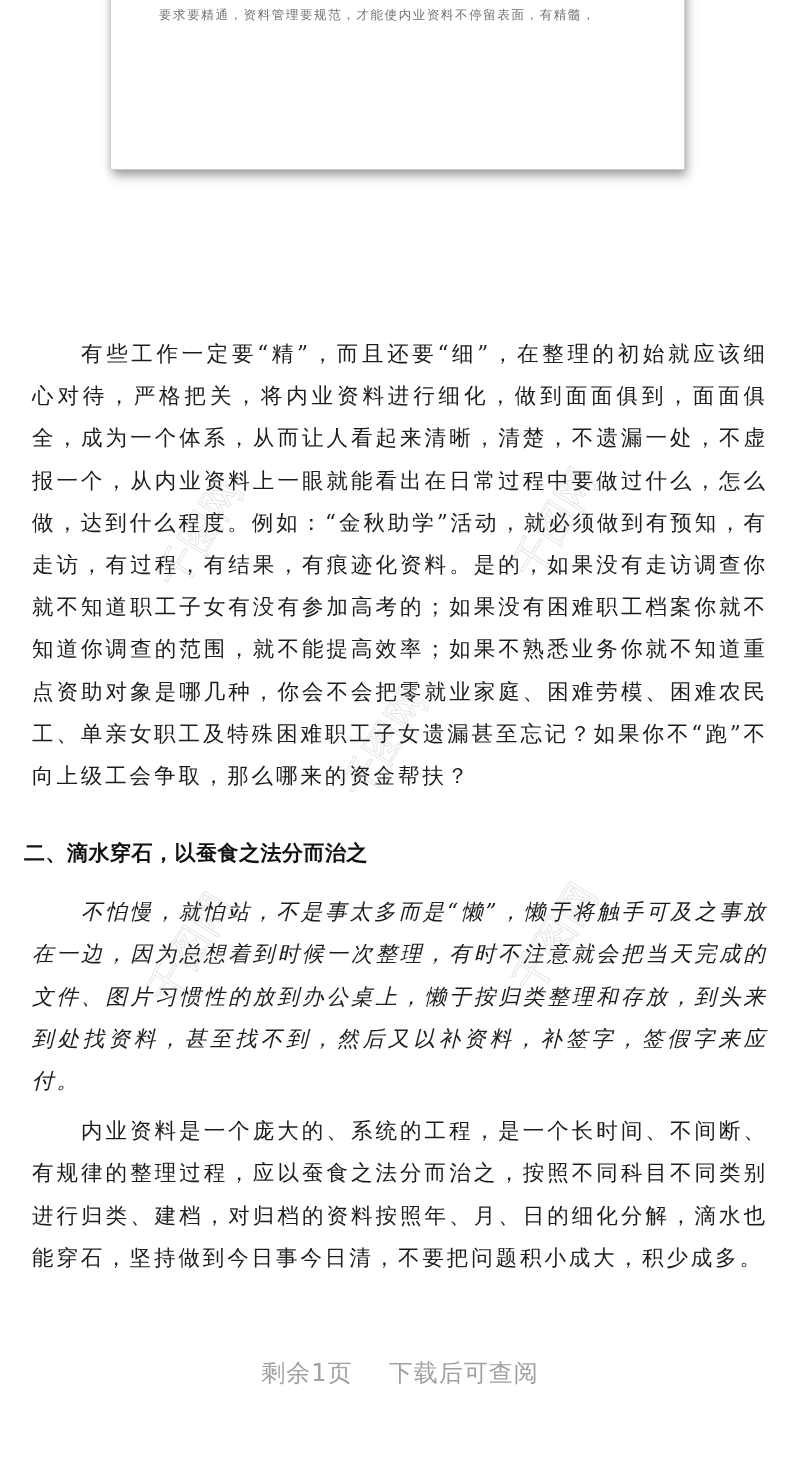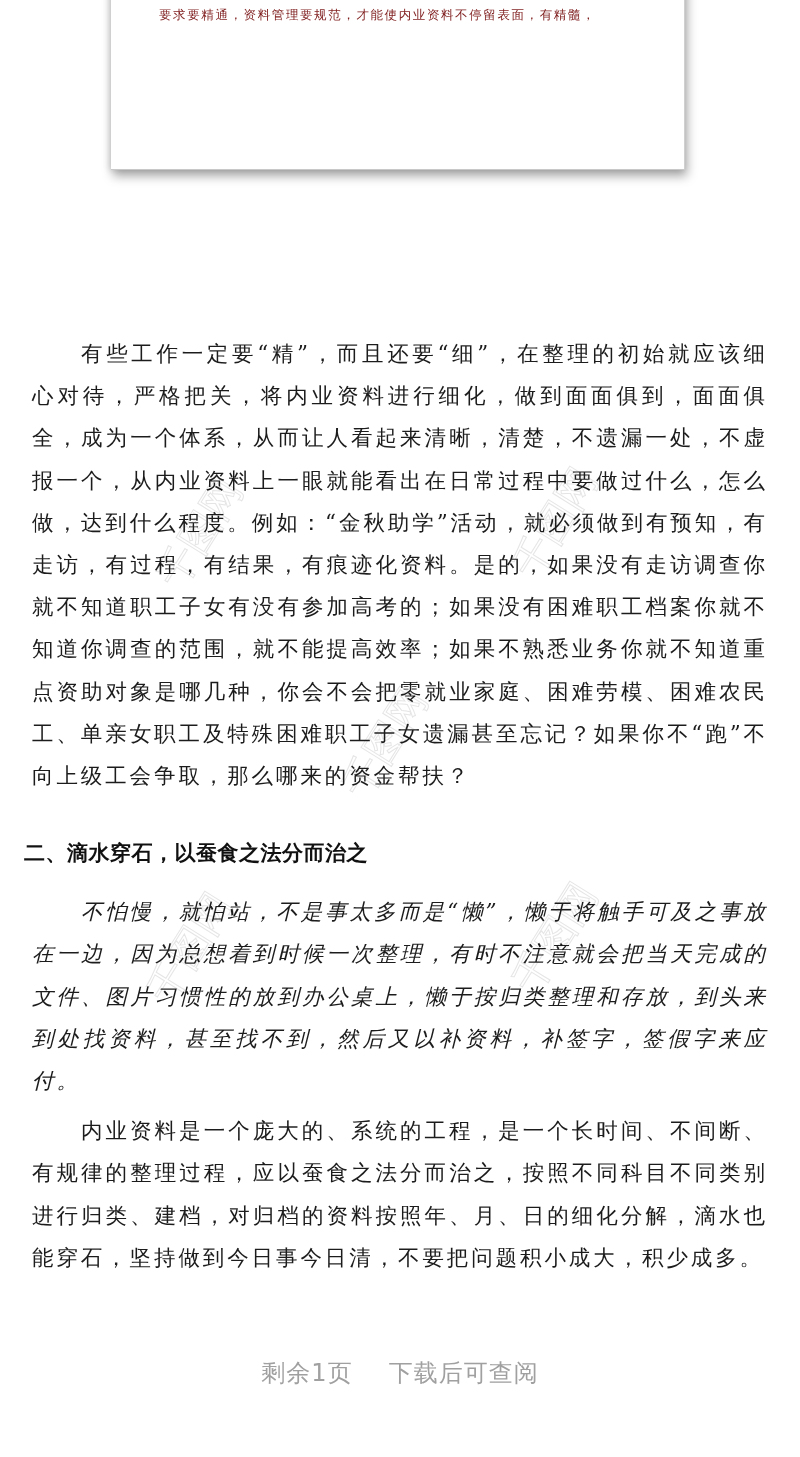--- a/index.html
+++ b/index.html
@@ -28,21 +28,21 @@
       border-bottom: 1px solid #c8c8c8;
     }
     .page-card .card-text {
       position: absolute;
       left: 48px;
       top: 20px;
       width: 500px;
       font-size: 12.5px;
       line-height: 29px;
       letter-spacing: 1.6px;
-      color: #7f1d1d;
+      color: #737373;
     }
     .page-card .card-text p { margin: 0; }
 
     
     .content {
       position: absolute;
       left: 24px;
       top: 325px;
       width: 752px;
     }

